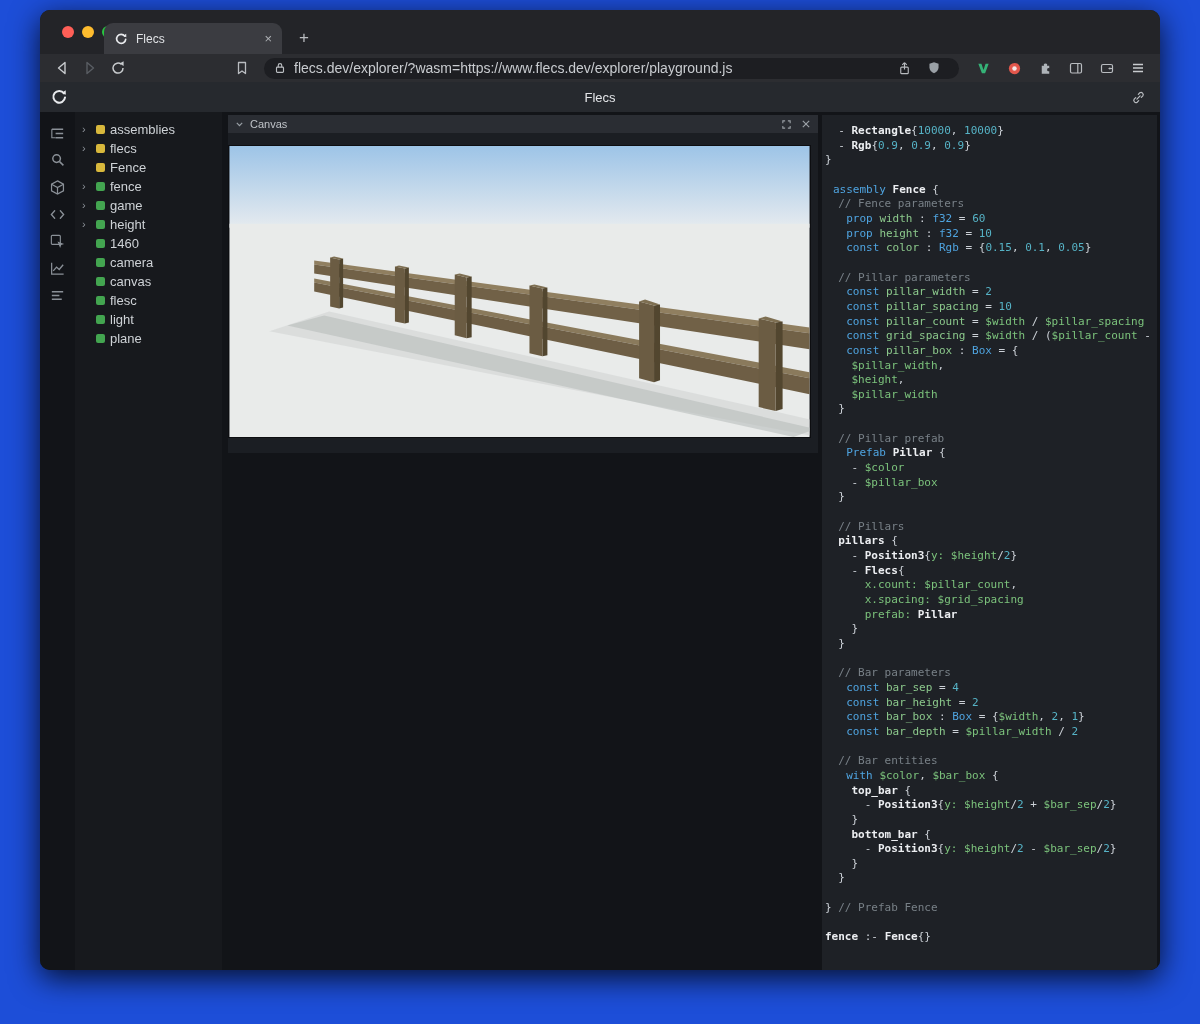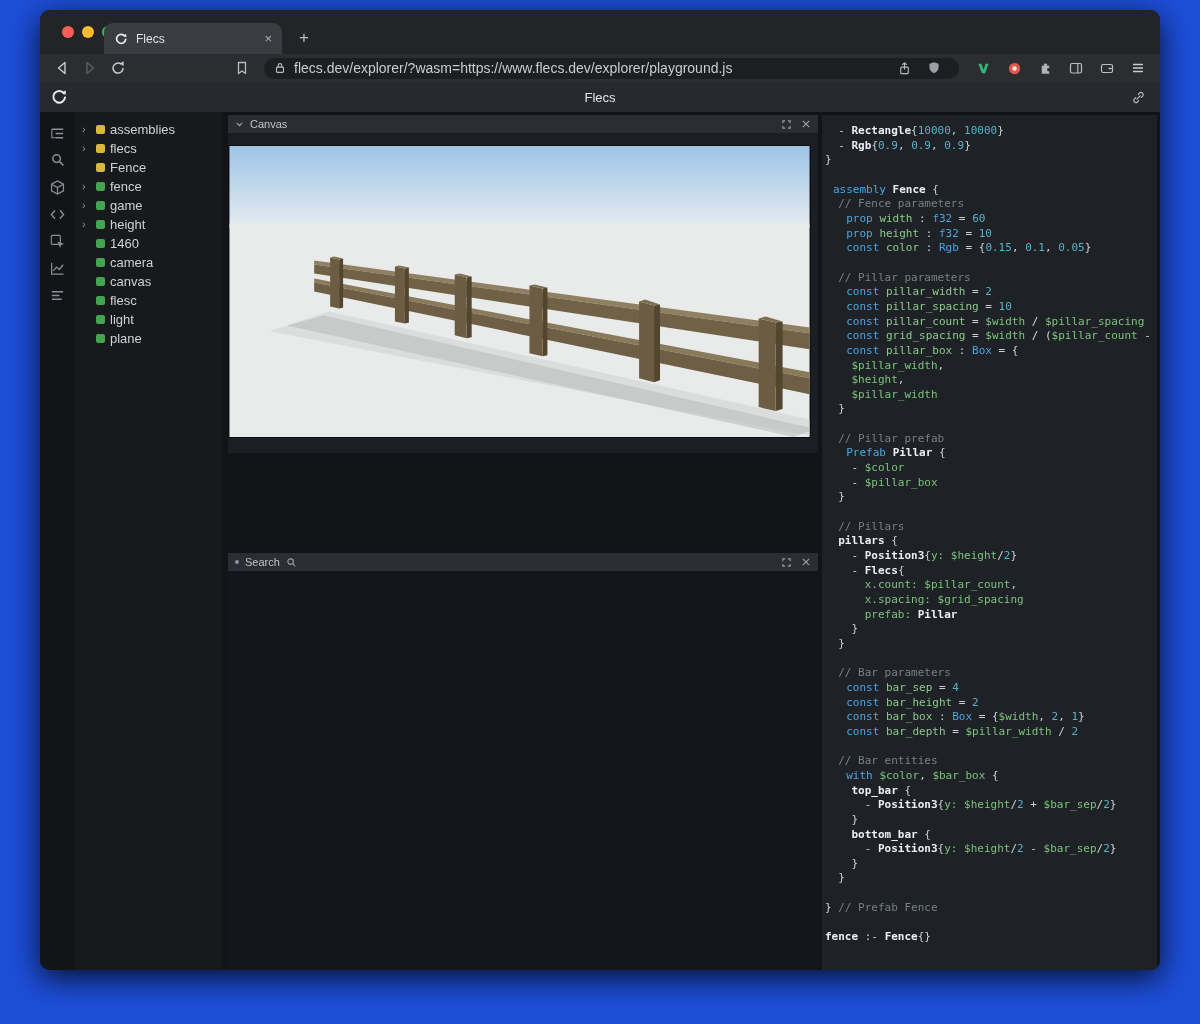--- a/index.html
+++ b/index.html
@@ -358,45 +358,20 @@
             <polygon points="426,237 432,235 432,159 426,160" fill="#52462f"></polygon>
             <polygon points="411,233 426,237 426,160 411,156" fill="#6b5c43"></polygon>
             <polygon points="411,156 426,160 432,159 417,154" fill="#7e6f52"></polygon>
             <polygon points="548,266 555,264 555,176 548,177" fill="#52462f"></polygon>
             <polygon points="531,262 548,266 548,177 531,173" fill="#6b5c43"></polygon>
             <polygon points="531,173 548,177 555,176 538,171" fill="#7e6f52"></polygon>
           </svg>
         </div>
       </div>
 
-      <div class="searchpanel">
-        <div class="panel-header">
-          <span class="collapse-dot"></span>
-          <span class="panel-title">Search</span>
-          <span class="ph-icon">
-            <svg width="11" height="11" viewBox="0 0 12 12">
-                <circle cx="5" cy="5" r="3" fill="none" stroke="#9aa0a6" stroke-width="1.2"></circle>
-                <line x1="7.3" y1="7.3" x2="10.2" y2="10.2" stroke="#9aa0a6" stroke-width="1.2"></line>
-              </svg>
-          </span>
-          <span class="ph-right">
-            <span class="ph-icon">
-              <svg width="11" height="11" viewBox="0 0 12 12">
-                  <path d="M2 4.5 V2 H4.5 M7.5 2 H10 V4.5 M10 7.5 V10 H7.5 M4.5 10 H2 V7.5" fill="none" stroke="#9aa0a6" stroke-width="1.2"></path>
-                </svg>
-            </span>
-            <span class="ph-icon">
-              <svg width="10" height="10" viewBox="0 0 11 11">
-                  <path d="M2 2 L9 9 M9 2 L2 9" stroke="#9aa0a6" stroke-width="1.3"></path>
-                </svg>
-            </span>
-          </span>
-        </div>
-        <div></div>
-      </div>
 
       <div class="editorpanel">
         <div class="code">
             <div class="code-line"><span class="tk-pl">  - </span><span class="tk-ent">Rectangle</span><span class="tk-pl">{</span><span class="tk-num">10000</span><span class="tk-pl">, </span><span class="tk-num">10000</span><span class="tk-pl">}</span></div>
             <div class="code-line"><span class="tk-pl">  - </span><span class="tk-ent">Rgb</span><span class="tk-pl">{</span><span class="tk-num">0.9</span><span class="tk-pl">, </span><span class="tk-num">0.9</span><span class="tk-pl">, </span><span class="tk-num">0.9</span><span class="tk-pl">}</span></div>
             <div class="code-line"><span class="tk-pl">}</span></div>
             <div class="code-line"></div>
             <div class="code-line"><span class="tk-kw">assembly</span><span class="tk-pl"> </span><span class="tk-ent">Fence</span><span class="tk-pl"> {</span></div>
             <div class="code-line"><span class="tk-cmt">  // Fence parameters</span></div>
             <div class="code-line"><span class="tk-pl">  </span><span class="tk-kw">prop</span><span class="tk-pl"> </span><span class="tk-name">width</span><span class="tk-pl"> : </span><span class="tk-type">f32</span><span class="tk-pl"> = </span><span class="tk-num">60</span></div>

